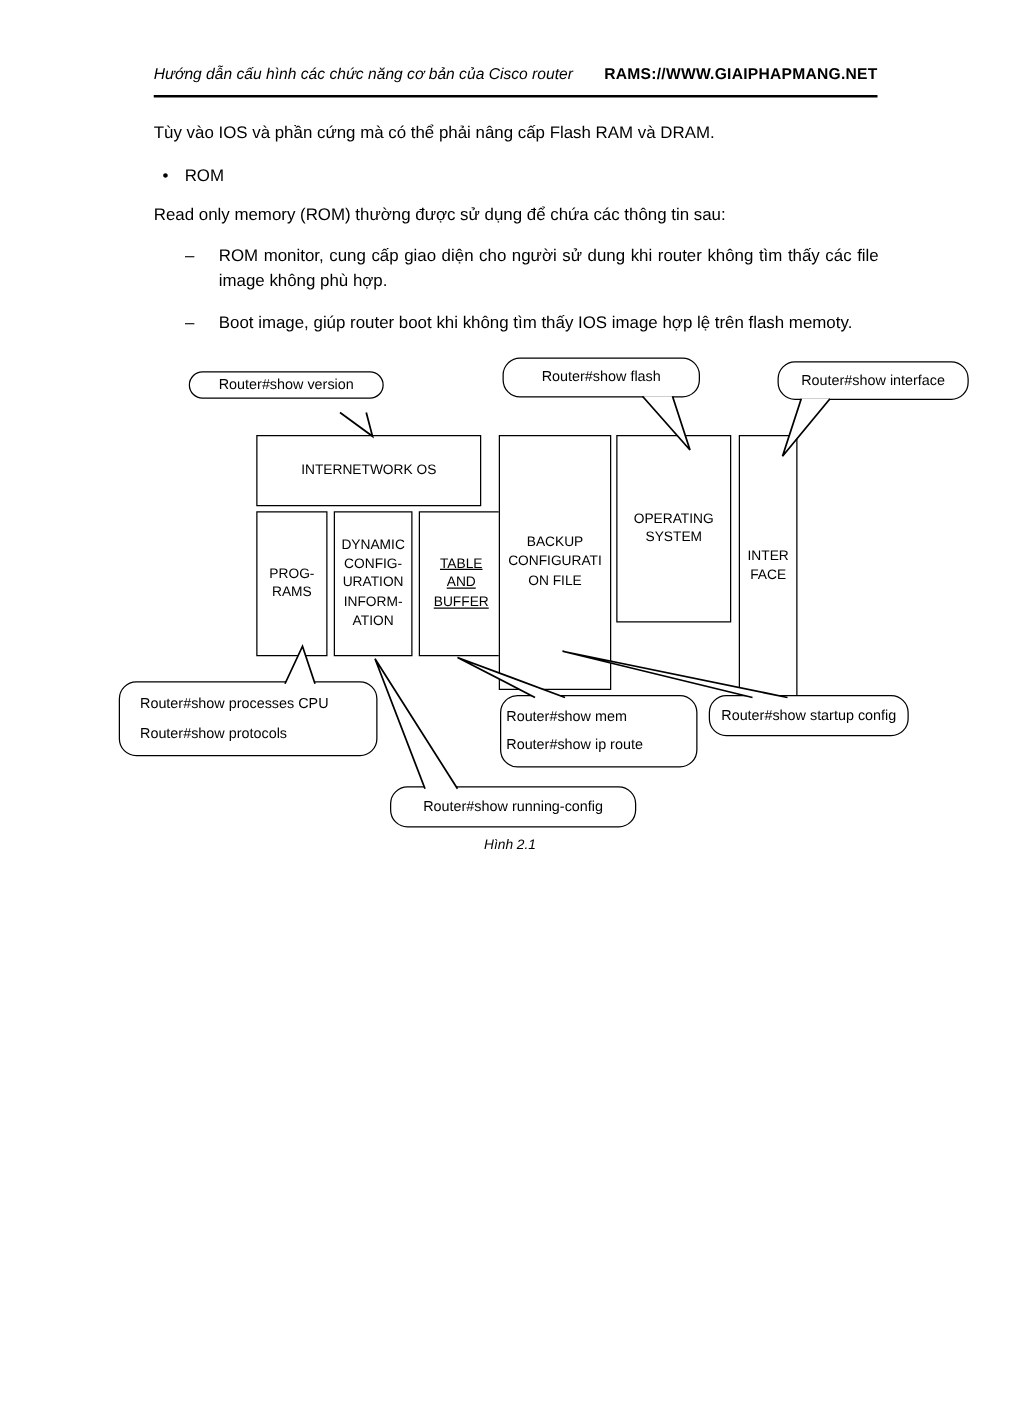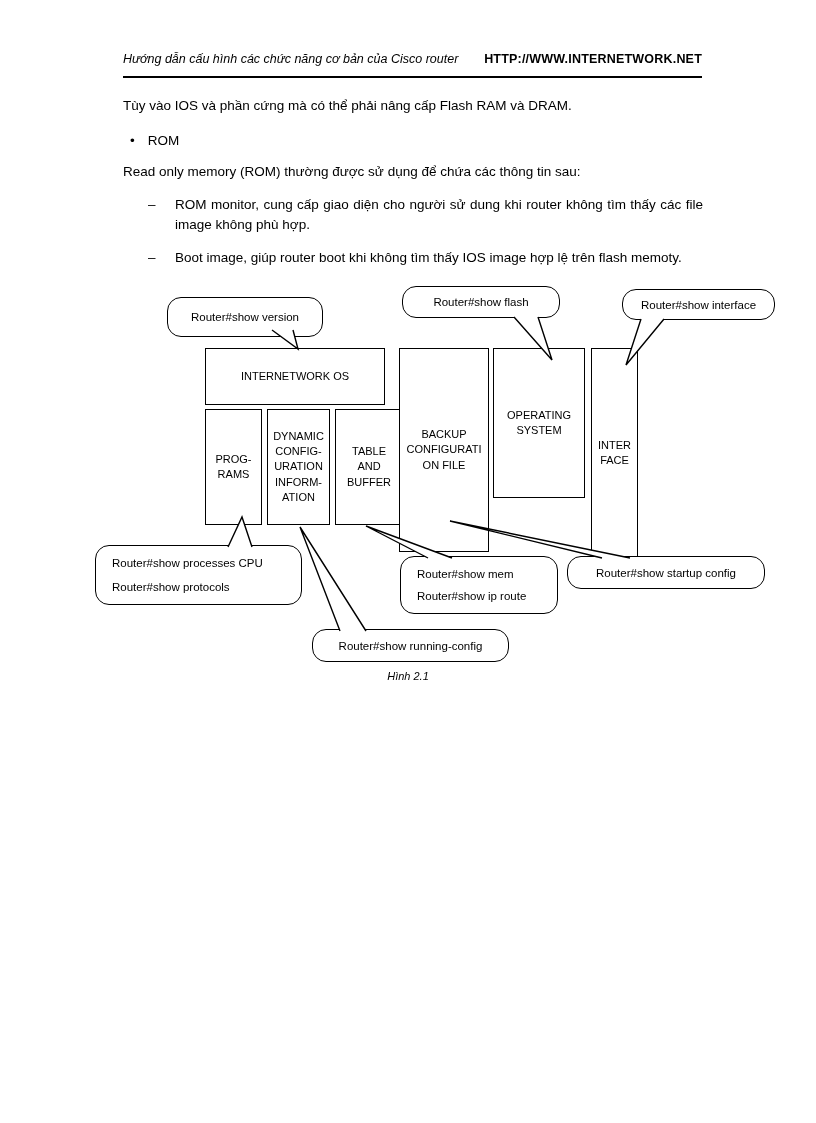--- a/index.html
+++ b/index.html
@@ -27,37 +27,37 @@
   
   .diagram { position:absolute; left:0; top:280px; width:816px; height:420px; }
   .box {
     position:absolute; border:1px solid #000; background:#fff; z-index:1;
     display:flex; align-items:center; justify-content:center; text-align:center;
     font-size:11px; line-height:1.4; white-space:pre-line;
   }
   .b-ios    { left:205px; top:68px;  width:180px; height:57px; }
   .b-prog   { left:205px; top:129px; width:57px;  height:116px; }
   .b-dyn    { left:267px; top:129px; width:63px;  height:116px; }
-  .b-tab    { left:335px; top:129px; width:68px;  height:116px; }
+  .b-tab    { left:335px; top:129px; width:68px;  height:116px;text-decoration:underline; }
   .b-backup { left:399px; top:68px;  width:90px;  height:204px; }
   .b-os     { left:493px; top:68px;  width:92px;  height:150px; }
   .b-if     { left:591px; top:68px;  width:47px;  height:210px; }
 
   .callout {
     position:absolute; border:1.5px solid #000; border-radius:14px; background:#fff; z-index:2;
     display:flex; align-items:center; justify-content:center; font-size:11.5px;
   }
-  .c-version   { left:167px; top:17px;  width:156px; height:40px; }
+  .c-version   { left:151px; top:17px;  width:156px; height:22px; }
   .c-flash     { left:402px; top:6px;   width:158px; height:32px; }
   .c-interface { left:622px; top:9px;   width:153px; height:31px; }
   .c-processes { left:95px;  top:265px; width:207px; height:60px;
                  flex-direction:column; align-items:flex-start; justify-content:space-evenly; padding-left:16px; }
   .c-mem       { left:400px; top:276px; width:158px; height:58px;
-                 flex-direction:column; align-items:flex-start; justify-content:space-evenly; padding-left:16px; }
-  .c-startup   { left:567px; top:276px; width:198px; height:33px; }
+                 flex-direction:column; align-items:flex-start; justify-content:space-evenly; padding-left:4px; }
+  .c-startup   { left:567px; top:276px; width:160px; height:33px; }
   .c-running   { left:312px; top:349px; width:197px; height:33px; }
 
   .pointers { position:absolute; left:0; top:0; z-index:3; pointer-events:none; }
   .pointers path { fill:#fff; stroke:#000; stroke-width:1.4; }
 
   .caption { position:absolute; left:0; top:390px; width:816px; text-align:center;
              font-style:italic; font-size:11px; }
 
   
   .footer { position:absolute; left:123px; top:1051px; width:579px; }
@@ -66,21 +66,21 @@
   .footer-page { position:absolute; right:0; top:0; font-weight:bold; }
 </style>
 </head>
 <body>
 
 <div class="page">
 
   <div class="header">
     <div class="header-row">
       <span class="header-title">Hướng dẫn cấu hình các chức năng cơ bản của Cisco router</span>
-      <span class="header-url">HTTP://WWW.INTERNETWORK.NET</span>
+      <span class="header-url">RAMS://WWW.GIAIPHAPMANG.NET</span>
     </div>
     <div class="header-rule"></div>
   </div>
 
   <div class="content">
     <p class="intro">Tùy vào IOS và phần cứng mà có thể phải nâng cấp Flash RAM và DRAM.</p>
     <div class="bullet-row">
       <span class="bullet">•</span>
       <span>ROM</span>
     </div>

